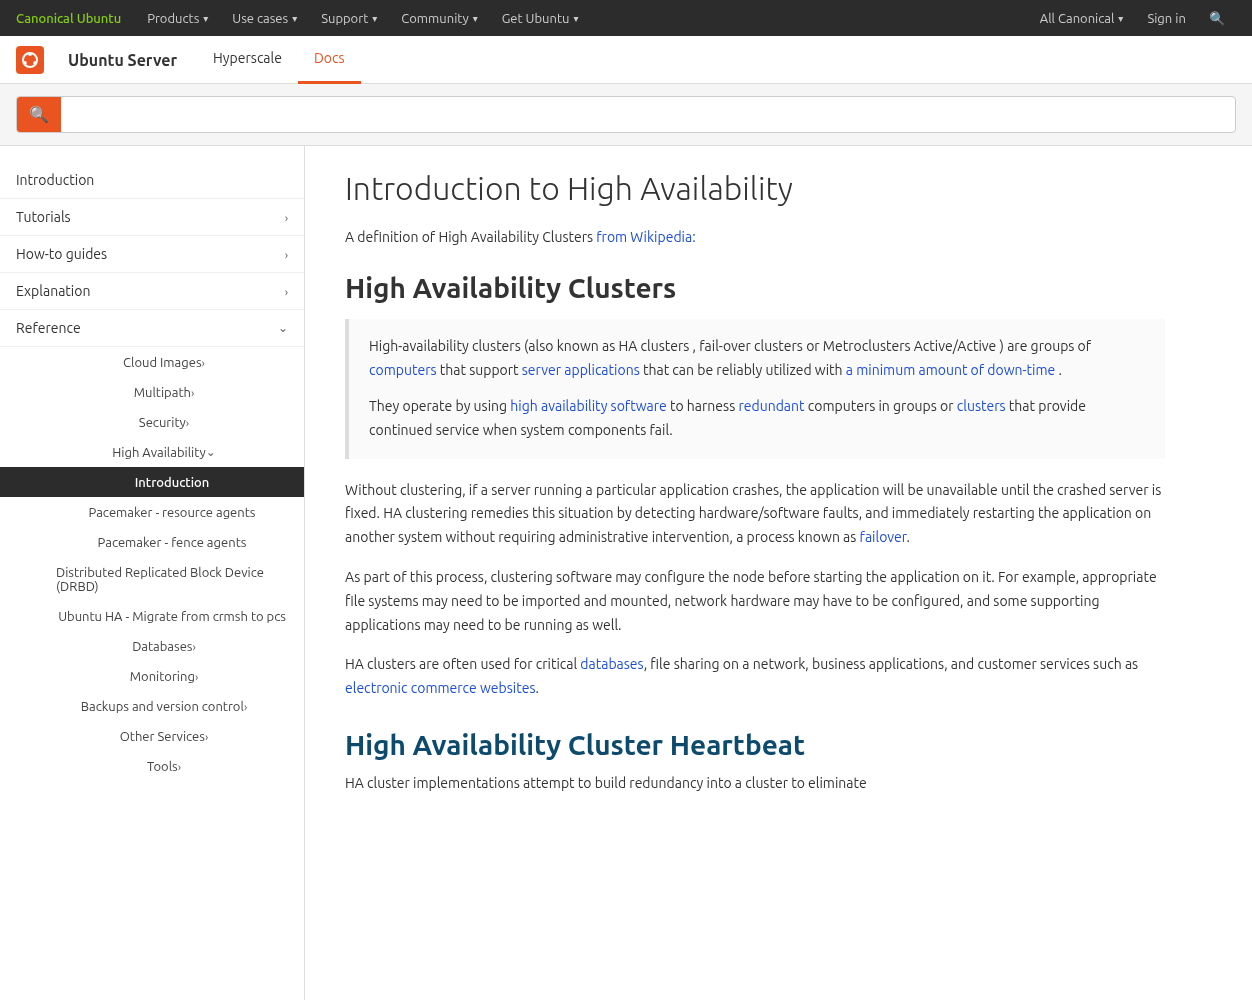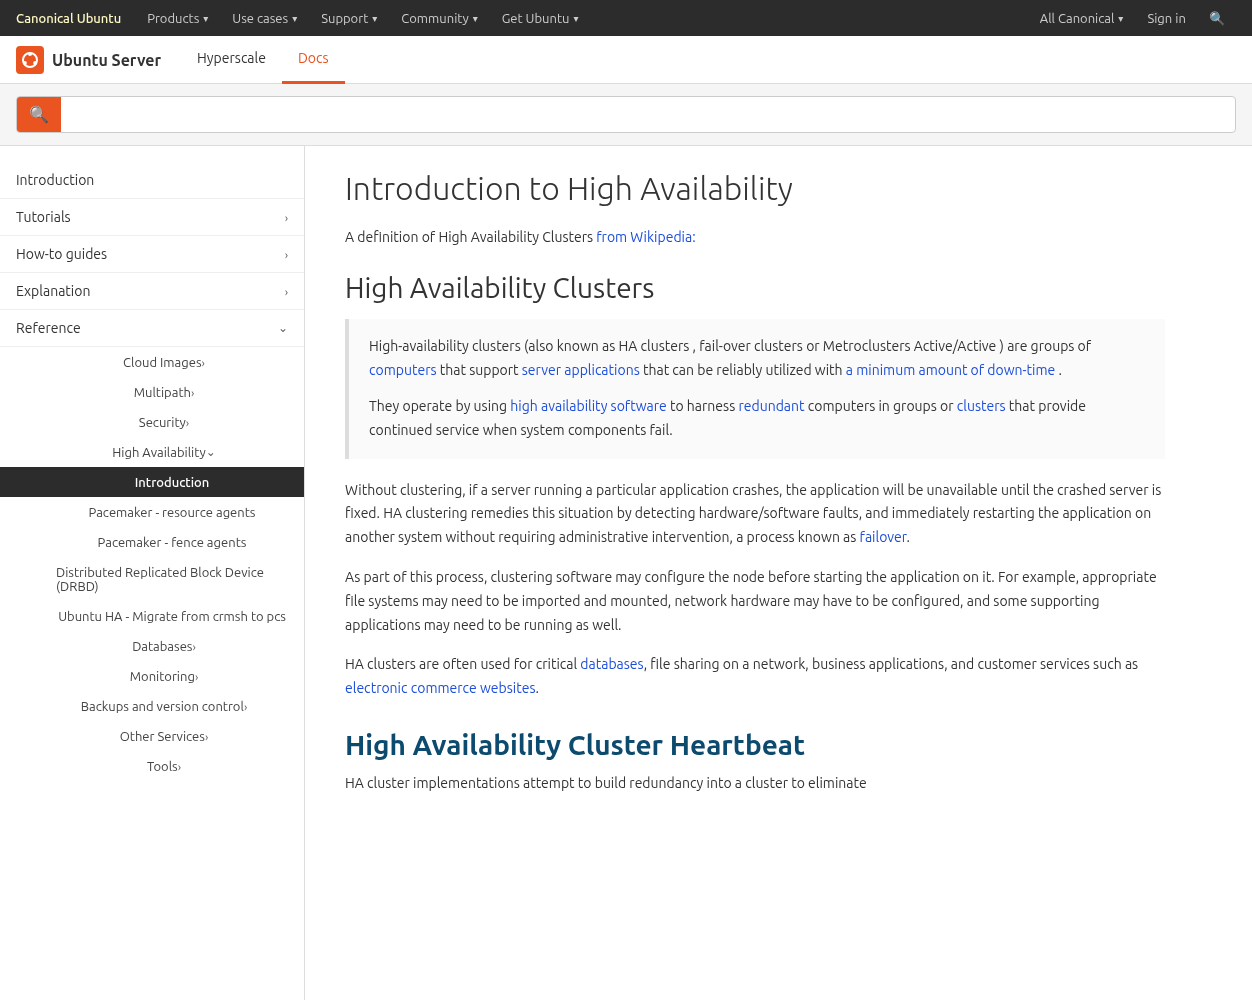--- a/index.html
+++ b/index.html
@@ -8,21 +8,21 @@
     
     .top-nav {
       background: #2c2c2c;
       display: flex;
       align-items: center;
       padding: 0 16px;
       height: 36px;
       gap: 4px;
     }
     .top-nav-brand {
-      color: #fef9c3;
+      color: #84cc16;
       font-size: 13px;
       font-weight: 500;
       margin-right: 12px;
     }
     .top-nav-item {
       color: #ccc;
       font-size: 13px;
       padding: 0 10px;
       height: 36px;
       display: flex;
@@ -45,21 +45,21 @@
       border-bottom: 1px solid #ddd;
       display: flex;
       align-items: center;
       padding: 0 16px;
       height: 48px;
       gap: 0;
     }
     .brand-logo {
       display: flex;
       align-items: center;
-      gap: 8px;
+      gap: 24px;
       margin-right: 20px;
     }
     .brand-logo-icon {
       width: 28px;
       height: 28px;
       background: #e95420;
       border-radius: 4px;
       display: flex;
       align-items: center;
       justify-content: center;
@@ -175,21 +175,21 @@
       margin-bottom: 20px;
     }
     .intro-text {
       font-size: 14px;
       color: #333;
       margin-bottom: 24px;
       line-height: 1.6;
     }
     .section-title {
       font-size: 28px;
-      font-weight: 400;
+      font-weight: 700;
       color: #333;
       margin-bottom: 16px;
     }
     .blockquote {
       border-left: 4px solid #ddd;
       padding: 16px 20px;
       margin-bottom: 20px;
       background: #fafafa;
     }
     .blockquote p {

